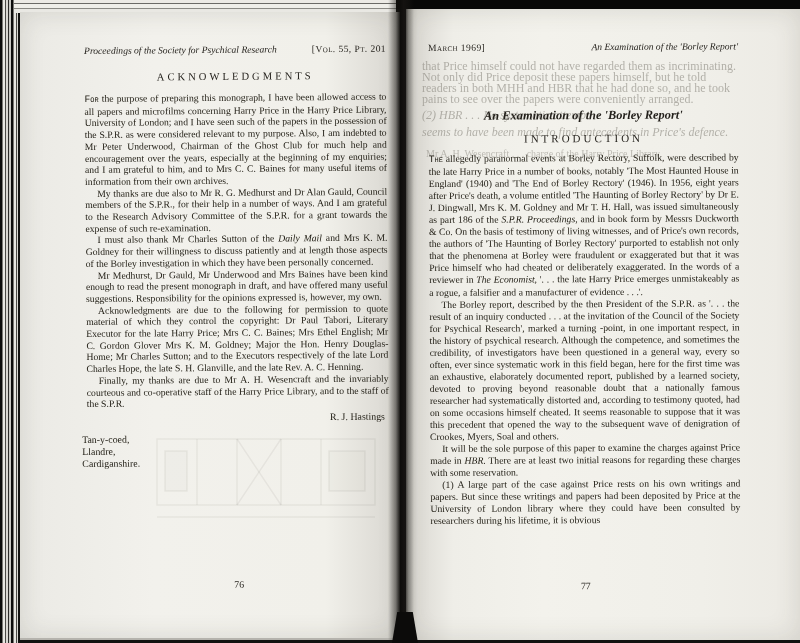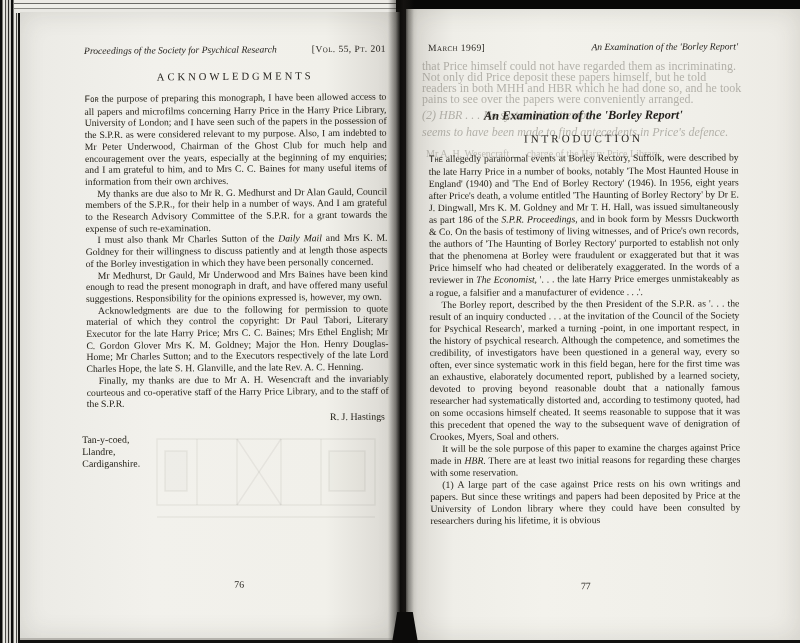--- a/index.html
+++ b/index.html
@@ -161,21 +161,21 @@
 
       <div class="pagenum pagenum-left">76</div>
     </div>
   </div>
 
   <div class="page page-right">
 
     <div class="ghost-text">
         <div>that Price himself could not have regarded them as incriminating.</div>
         <div>Not only did Price deposit these papers himself, but he told</div>
-        <div>readers in both MHH and HBR which he had done so, and he took</div>
+        <div>readers in both MHH and HBR that he had done so, and he took</div>
         <div>pains to see over the papers were conveniently arranged.</div>
         <div>(2) HBR . . . No systematic attempt</div>
         <div>seems to have been made to find antecedents in Price's defence.</div>
       </div>
     <div class="ghost-foot">Mr A. H. Wesencraft . . . charge of the Harry Price Library</div>
 
     <div class="rp-content">
       <div class="runhead ink">
         <span class="sc">March 1969]</span>
         <span class="it">An Examination of the 'Borley Report'</span>

